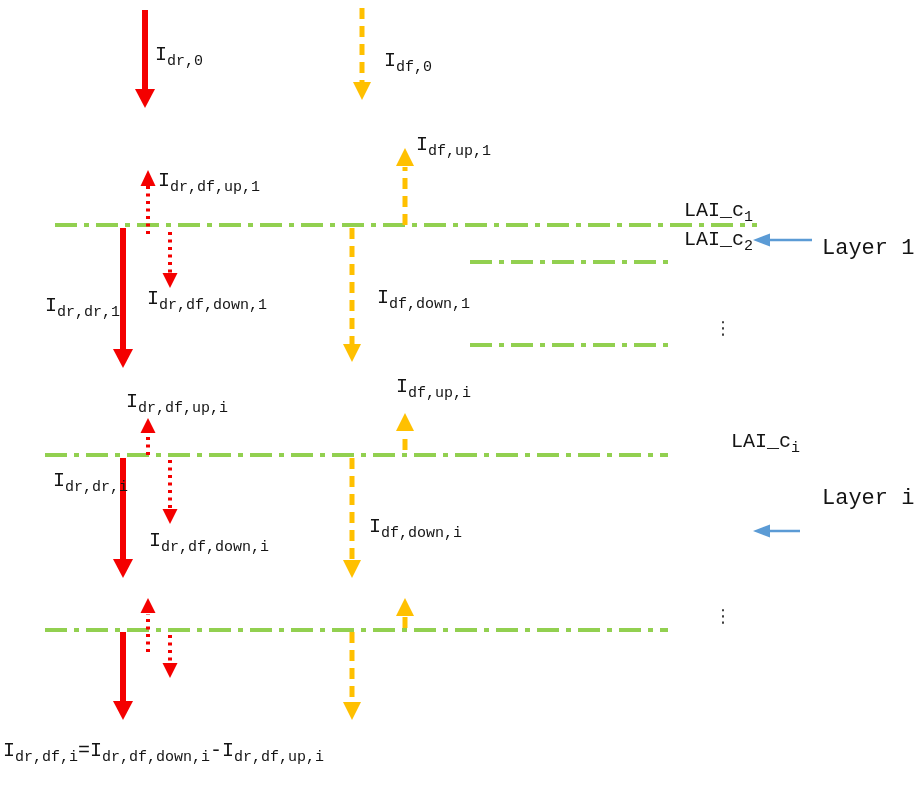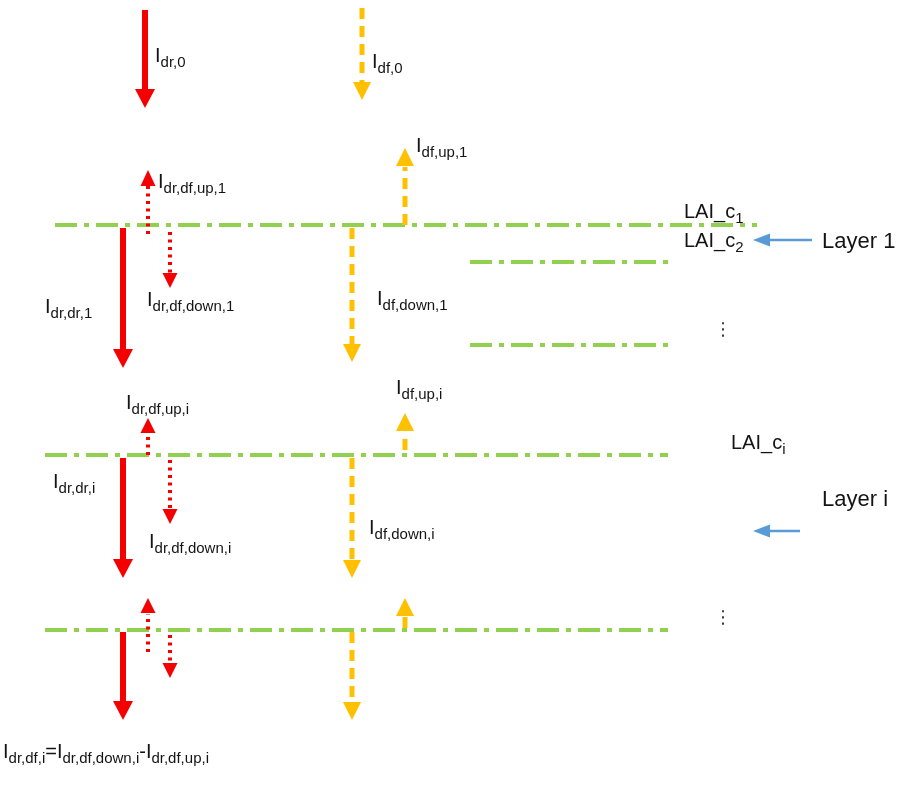--- a/index.html
+++ b/index.html
@@ -1,17 +1,17 @@
 <!DOCTYPE html>
 <html><head>
 <meta charset="utf-8">
 <style>
   * { box-sizing: border-box; }
   body { margin:0; background:#ffffff; font-family:"Liberation Sans", sans-serif; }
-  .stage { position:relative; width:918px; height:791px; background:#ffffff; overflow:hidden; }
+  .stage { position:relative; width:918px; height:791px; background:#ffffff; overflow:hidden;font-family:Liberation Mono, monospace; }
   .stage svg { position:absolute; left:0; top:0; }
   .lbl { position:absolute; font-size:20px; color:#141414; white-space:nowrap; line-height:1.1; }
   .lbl sub { font-size:15px; line-height:1; }
   .layer-lbl { font-size:22px; }
   .vdots { font-size:18px; color:#333; }
   .eq { font-size:20px; }
   .solid   { stroke-width:6; }
   .dot     { stroke-width:4; stroke-dasharray:3 4.5; }
   .dash    { stroke-width:5; stroke-dasharray:11 7; }
   .dashdot { stroke-width:4; stroke-dasharray:22 7 5 7; fill:none; }
@@ -91,28 +91,28 @@
     <g stroke="#5b9bd5" fill="#5b9bd5">
       <line class="thin" x1="812" y1="240" x2="770" y2="240"></line>
       <polygon class="head" points="753,240 770,233.5 770,246.5"></polygon>
 
       <line class="thin" x1="800" y1="531" x2="770" y2="531"></line>
       <polygon class="head" points="753,531 770,524.5 770,537.5"></polygon>
     </g>
   </svg>
 
   <div class="lbl" style="left:155px; top:44px"><span>I</span><sub>dr,0</sub></div>
-  <div class="lbl" style="left:372px; top:50px"><span>I</span><sub>df,0</sub></div>
+  <div class="lbl" style="left:384px; top:50px"><span>I</span><sub>df,0</sub></div>
 
   <div class="lbl" style="left:416px; top:134px"><span>I</span><sub>df,up,1</sub></div>
   <div class="lbl" style="left:158px; top:170px"><span>I</span><sub>dr,df,up,1</sub></div>
 
   <div class="lbl" style="left:684px; top:200px"><span>LAI_c</span><sub>1</sub></div>
   <div class="lbl" style="left:684px; top:229px"><span>LAI_c</span><sub>2</sub></div>
-  <div class="lbl layer-lbl" style="left:822px; top:229px">Layer 1</div>
+  <div class="lbl layer-lbl" style="left:822px; top:237px">Layer 1</div>
 
   <div class="lbl" style="left:147px; top:288px"><span>I</span><sub>dr,df,down,1</sub></div>
   <div class="lbl" style="left:377px; top:287px"><span>I</span><sub>df,down,1</sub></div>
   <div class="lbl" style="left:45px; top:295px"><span>I</span><sub>dr,dr,1</sub></div>
 
   <div class="lbl vdots" style="left:714px; top:320px">⋮</div>
 
   <div class="lbl" style="left:396px; top:376px"><span>I</span><sub>df,up,i</sub></div>
   <div class="lbl" style="left:126px; top:391px"><span>I</span><sub>dr,df,up,i</sub></div>
 

